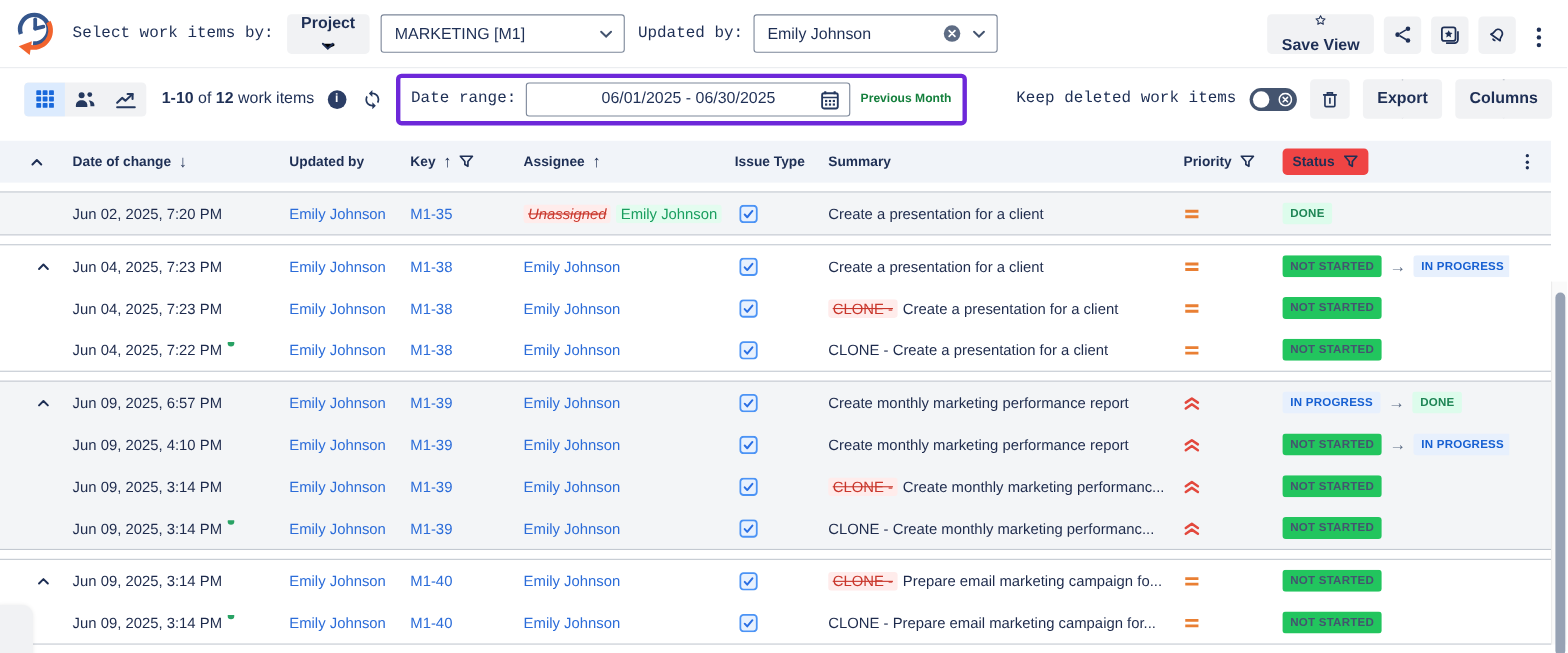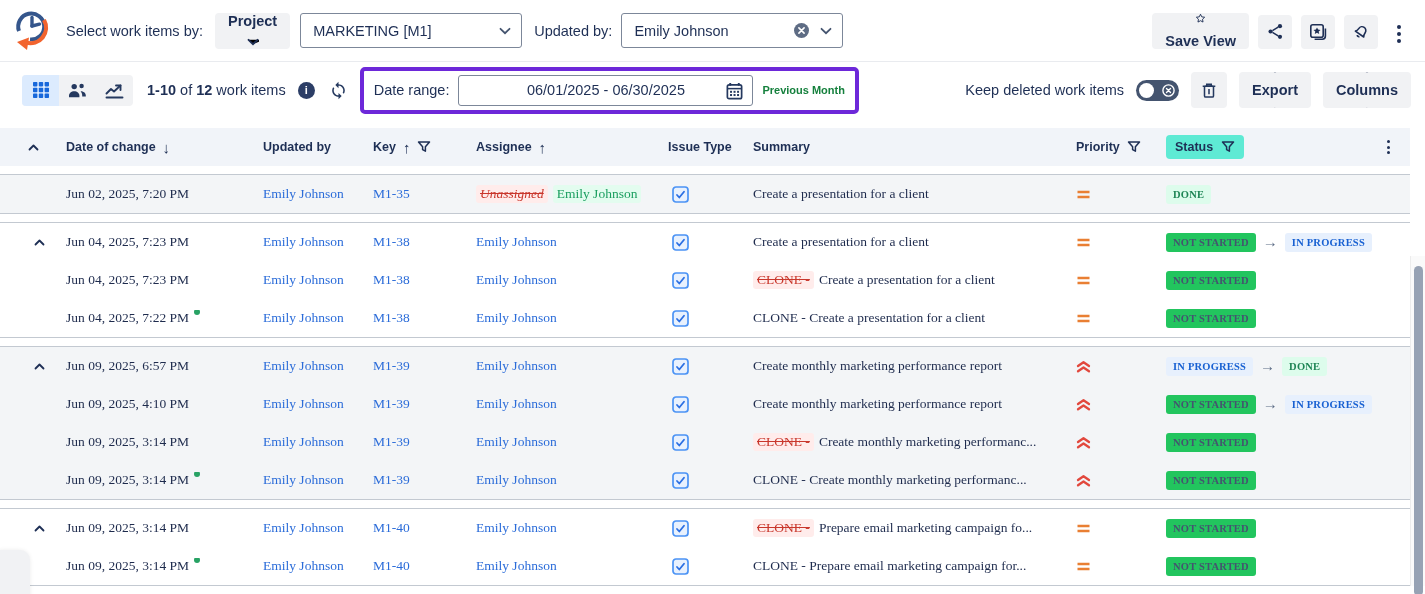--- a/index.html
+++ b/index.html
@@ -3,21 +3,21 @@
 <meta charset="utf-8">
 <style>
   * { box-sizing: border-box; margin: 0; padding: 0; }
   html,body { background:#fff; }
   body { font-family:"Liberation Sans", sans-serif; color:#1e2f55; }
   .app { position:relative; width:1425px; height:594px; background:#fff; overflow:hidden; }
 
   
   .topbar { height:62px; display:flex; align-items:center; padding:0 14px 0 8px; border-bottom:1px solid #e9ebef; }
   .logo { width:48px; height:50px; margin-right:10px; flex:0 0 auto; }
-  .lbl { font-size:14.5px; color:#1e2f55; white-space:nowrap; }
+  .lbl { font-size:14.5px; color:#1e2f55; white-space:nowrap;font-family:Liberation Mono, monospace; }
   .btn-gray { display:inline-flex; align-items:center; gap:9px; background:#f1f2f4; border:none; border-radius:4px;
               height:36px; padding:0 13px; font-size:14.5px; font-weight:700; color:#1e2f55; cursor:pointer; white-space:nowrap;flex-direction:column;}
   .selbox { display:inline-flex; align-items:center; height:35px; border:1px solid #7c8799; border-radius:3px;
             background:#fff; padding:0 10px 0 12px; font-size:14.5px; color:#1e2f55; }
   .selbox .grow { flex:1; }
   .topbar .sel-project { width:222px; margin:0 12px 0 10px; }
   .topbar .sel-user { width:222px; margin-left:9px; }
   .icon-btn { width:34px; height:34px; background:#f1f2f4; border:none; border-radius:4px; display:inline-flex;
               align-items:center; justify-content:center; cursor:pointer; }
   .right-cluster { margin-left:auto; display:flex; align-items:flex-end; gap:9px; }
@@ -43,28 +43,28 @@
   .toggle { position:relative; width:43px; height:21px; border-radius:11px; background:#44546f; cursor:pointer; flex:0 0 auto; }
   .toggle .knob { position:absolute; left:3px; top:3px; width:15px; height:15px; border-radius:50%; background:#fff; }
   .toggle .offx { position:absolute; right:4px; top:4px; }
 
   
   .table-wrap { position:relative; padding-right:15px; }
   .grid { display:grid; grid-template-columns:58px 197px 110px 103px 192px 85px 323px 90px 214px 1fr; align-items:center; }
   .hrow { height:38px; margin-top:12px; background:#f1f4f9; font-size:12.5px; font-weight:700; color:#1e2f55; }
   .hcell { display:flex; align-items:center; gap:7px; padding-left:8px; white-space:nowrap; }
   .sort-arrow { font-size:15px; font-weight:700; color:#1e2f55; cursor:pointer; }
-  .status-hd { background:#5eead4; border-radius:4px; padding:5px 9px; display:inline-flex; gap:8px; align-items:center; }
+  .status-hd { background:#ef4444; border-radius:4px; padding:5px 9px; display:inline-flex; gap:8px; align-items:center; }
   .hd-kebab { display:flex; flex-direction:column; gap:2.5px; padding:4px 6px; cursor:pointer; }
   .hd-kebab i { width:3px; height:3px; border-radius:50%; background:#1e2f55; }
 
   .group { border-top:1px solid #c3c9d1; border-bottom:1px solid #c3c9d1; }
   .group.shaded { background:#f3f5f7; }
   .group { margin-top:8px; }
-  .row { height:38px; font-size:13.5px;font-family:Liberation Serif, serif; }
+  .row { height:38px; font-size:13.5px; }
   .cell { padding-left:8px; display:flex; align-items:center; white-space:nowrap; overflow:hidden; }
   .exp-btn { display:inline-flex; padding:4px 6px; cursor:pointer; margin-left:20px; }
   .date-txt { color:#1e2b4d; }
   .dot { width:6px; height:6px; border-radius:50%; background:#28a264; margin-left:5px; transform:translateY(-6px); flex:0 0 auto; }
   .link { color:#2b6cd9; cursor:pointer; text-decoration:none; }
   .removed { color:#c9372c; background:#ffeceb; text-decoration:line-through; padding:1px 4px; border-radius:3px; margin-right:5px; }
   .removed.italic { font-style:italic; }
   .added { color:#1a9e5f; background:#e3fcef; padding:1px 4px; border-radius:3px; }
   .type-cell { padding-left:12px; }
   .sum-txt { color:#1e2b4d; }

